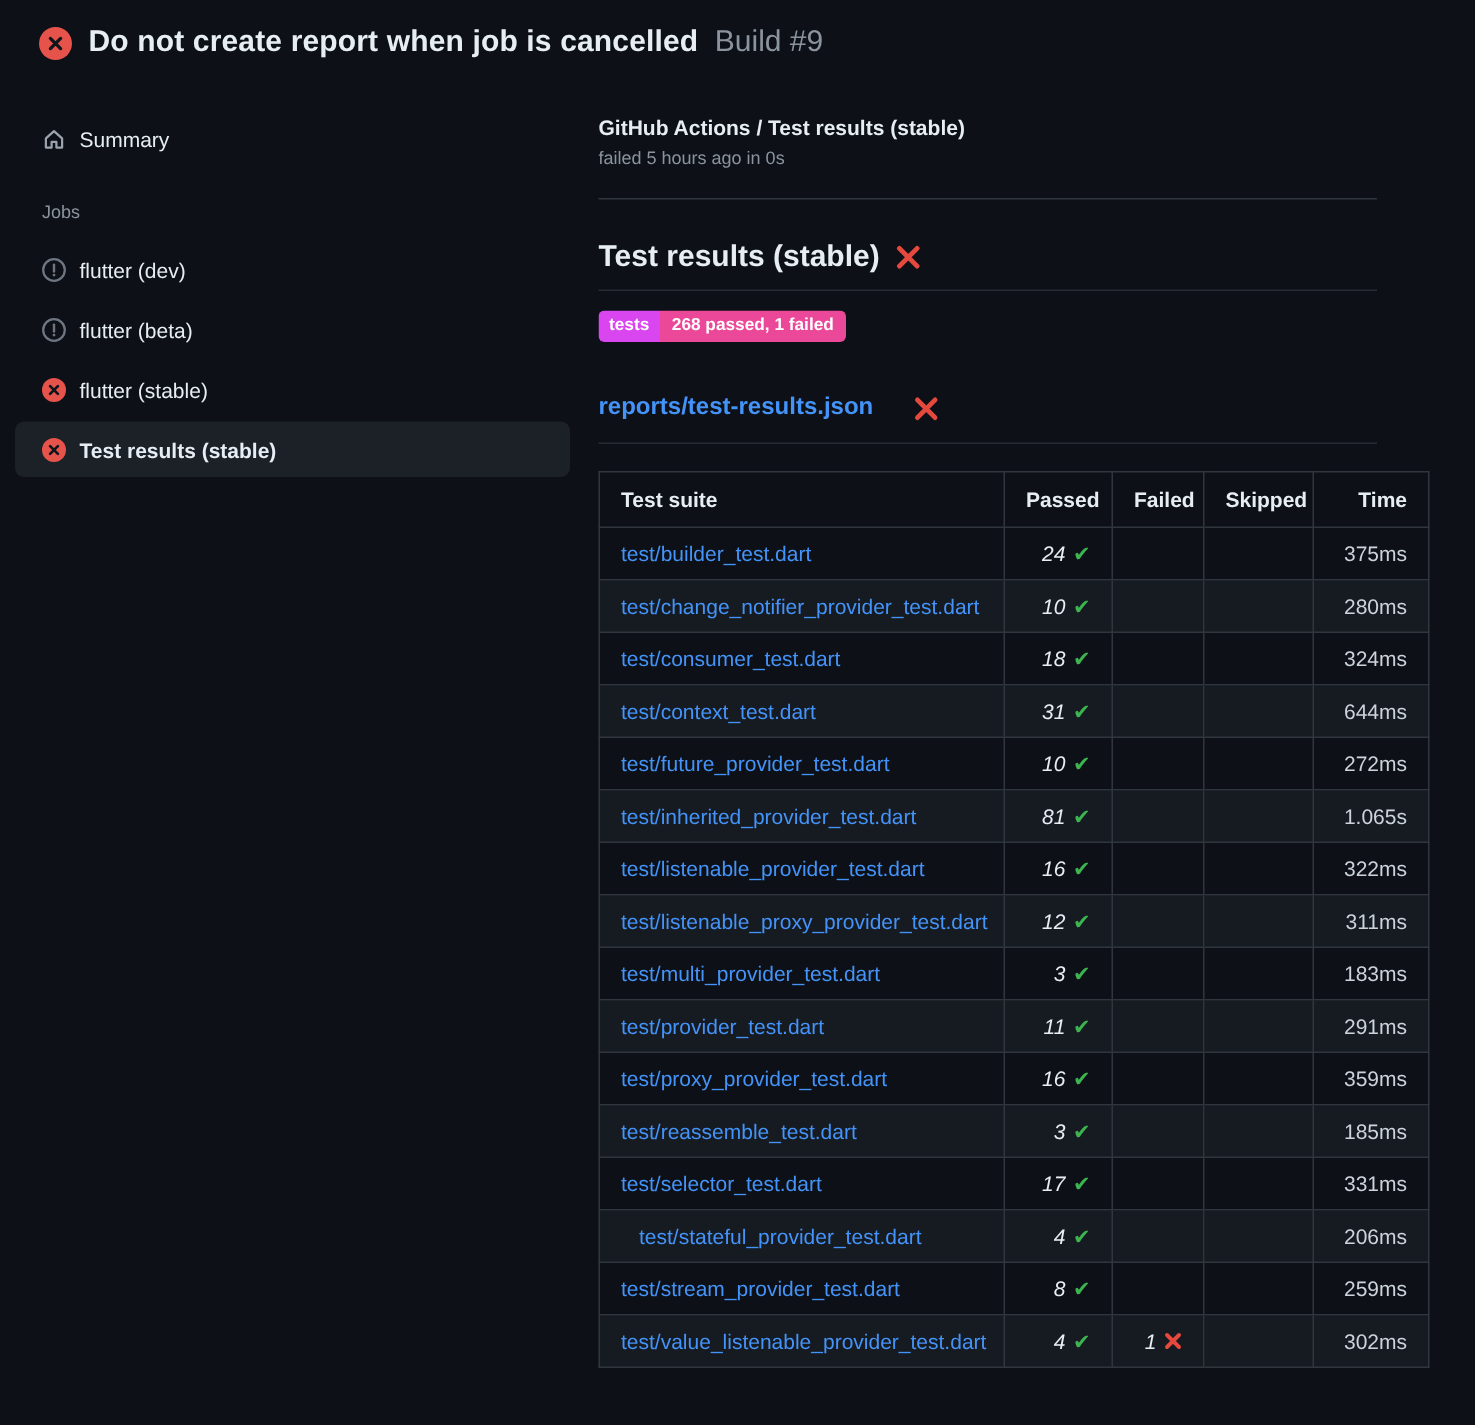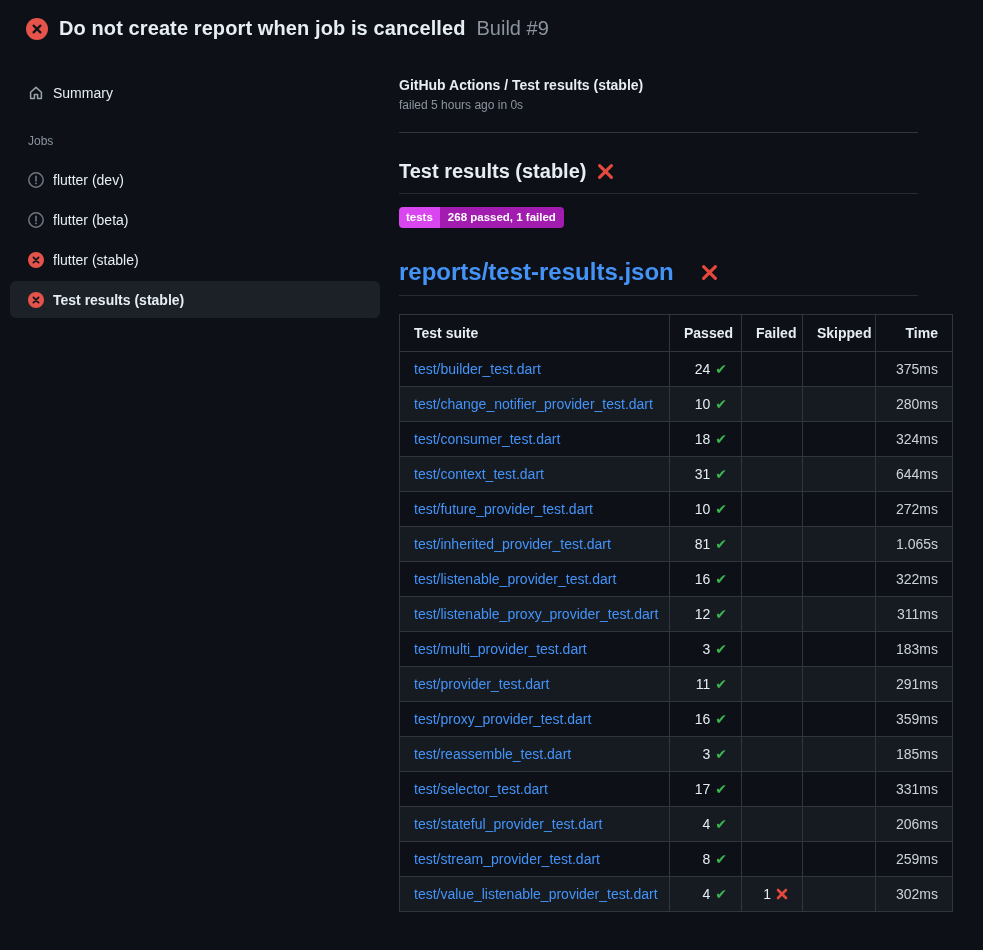--- a/index.html
+++ b/index.html
@@ -40,21 +40,21 @@
     padding-bottom:8px;border-bottom:1px solid #262c34;
     display:flex;align-items:center;gap:10px;color:#e6edf3;
   }
   .badge{
     margin-top:13px;display:inline-flex;height:21px;border-radius:4px;overflow:hidden;
     font-size:11.5px;font-weight:600;color:#ffffff;line-height:21px;
   }
   .badge-l{padding:0 7px;}
   .badge-r{padding:0 8px;}
   h2.rep{
-    margin:30px 0 0 0;font-size:24px;font-weight:700;line-height:28px;
+    margin:30px 0 0 0;font-size:16px;font-weight:700;line-height:28px;
     padding-bottom:9px;border-bottom:1px solid #262c34;
     display:flex;align-items:center;gap:26px;
   }
   .rep-link{text-decoration:none;cursor:pointer;}
   .summary{margin:20px 0 0 0;font-size:14px;color:#c9d1d9;line-height:18px;}
   .summary b{color:#e6edf3;font-weight:700;}
   
   table.results{
     margin-top:18px;border-collapse:collapse;table-layout:fixed;width:553px;
     font-size:14px;
@@ -63,21 +63,21 @@
     border:1px solid #30363d;padding:0 14px;white-space:nowrap;overflow:hidden;
   }
   table.results th{height:36px;font-weight:700;color:#e6edf3;}
   table.results td{height:34px;}
   table.results th.num,table.results td.num{text-align:right;}
   table.results th.suite,table.results td.suite{text-align:left;}
   table.results tbody tr:nth-child(even){background:#161b22;}
   td.suite a{text-decoration:none;cursor:pointer;}
   .check{font-family:"DejaVu Sans",sans-serif;font-size:14px;margin-left:5px;font-weight:700;}
   .cellx{display:inline-block;margin-left:5px;vertical-align:-1px;}
-  .count{color:#e6edf3;}
+  .count{color:#e6edf3;font-style:italic;}
   td.time{color:#cdd3da;}
 </style>
 </head>
 <body>
 
 <div class="app">
 
   <header class="run-header">
     <span class="st-icon">
       <svg width="22" height="22" viewBox="0 0 22 22">
@@ -151,21 +151,21 @@
       <span class="st-icon">
         <svg width="19" height="19" viewBox="0 0 19 19">
           <path d="M3.6 3.6 L15.4 15.4 M15.4 3.6 L3.6 15.4" stroke="#e5483c" stroke-width="3.2" stroke-linecap="round"></path>
         </svg>
       </span>
     </h2>
 
     <div>
       <span class="badge">
         <span class="badge-l" style="background: #d946ef;">tests</span>
-        <span class="badge-r" style="background: #a21caf;">268 passed, 1 failed</span>
+        <span class="badge-r" style="background: #ec4899;">268 passed, 1 failed</span>
       </span>
     </div>
 
     <h2 class="rep">
       <a class="rep-link" style="color: rgb(68, 147, 248);">reports/test-results.json</a>
       <span class="st-icon">
         <svg width="19" height="19" viewBox="0 0 19 19">
           <path d="M3.6 3.6 L15.4 15.4 M15.4 3.6 L3.6 15.4" stroke="#e5483c" stroke-width="3.2" stroke-linecap="round"></path>
         </svg>
       </span>
@@ -275,21 +275,21 @@
             <td class="num time">185ms</td>
           </tr>
           <tr>
             <td class="suite"><a style="color: rgb(68, 147, 248);">test/selector_test.dart</a></td>
             <td class="num"><span class="count">17</span><span class="check" style="color:#3cb44f">✔</span></td>
             <td class="num"></td>
             <td class="num"></td>
             <td class="num time">331ms</td>
           </tr>
           <tr>
-            <td class="suite"><a style="color: rgb(68, 147, 248);">test/stateful_provider_test.dart</a></td>
+            <td class="suite"><a style="color: rgb(68, 147, 248); margin-left: 12px;">test/stateful_provider_test.dart</a></td>
             <td class="num"><span class="count">4</span><span class="check" style="color:#3cb44f">✔</span></td>
             <td class="num"></td>
             <td class="num"></td>
             <td class="num time">206ms</td>
           </tr>
           <tr>
             <td class="suite"><a style="color: rgb(68, 147, 248);">test/stream_provider_test.dart</a></td>
             <td class="num"><span class="count">8</span><span class="check" style="color:#3cb44f">✔</span></td>
             <td class="num"></td>
             <td class="num"></td>

